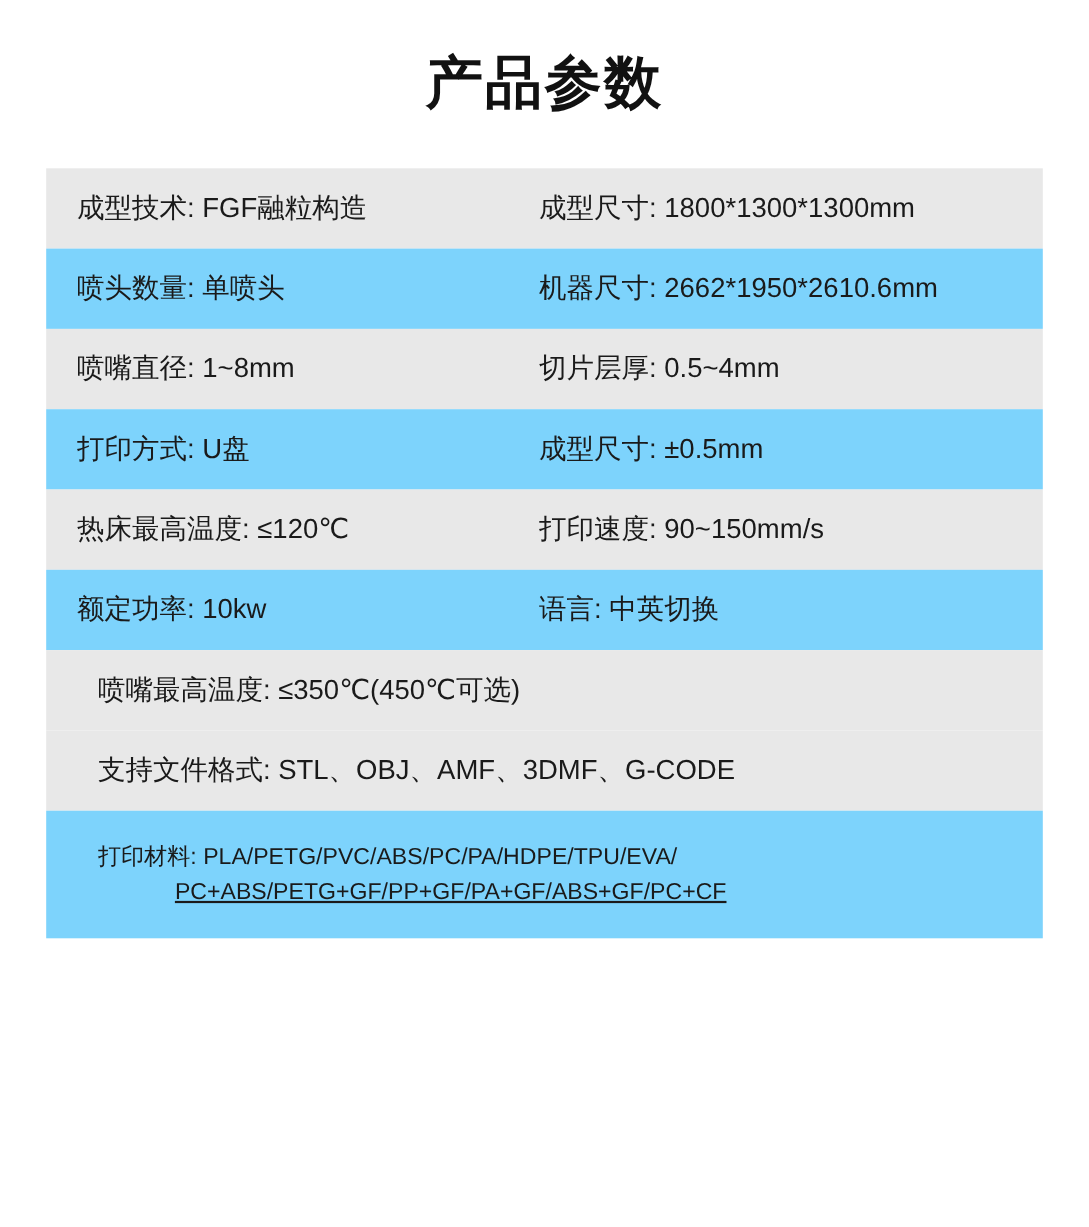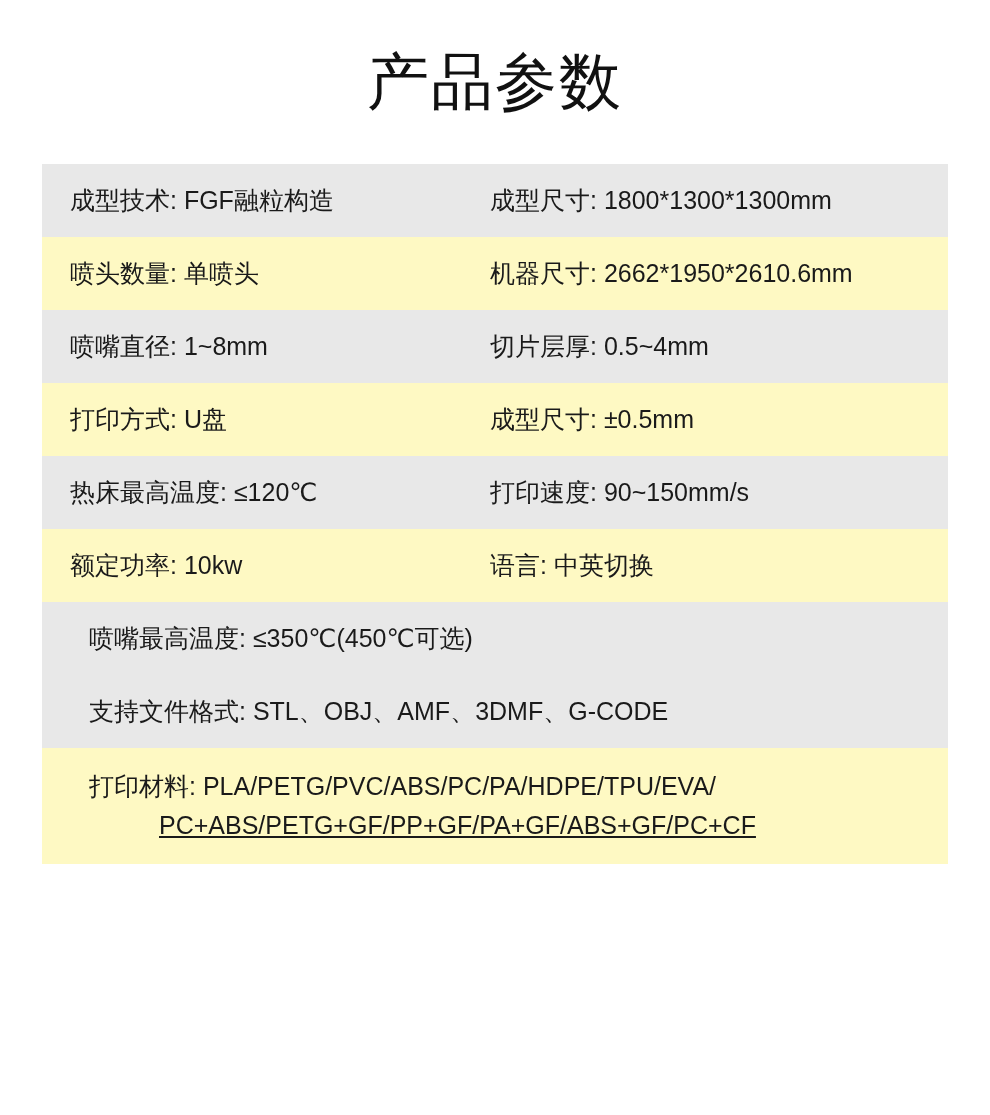--- a/index.html
+++ b/index.html
@@ -15,22 +15,22 @@
     overflow: hidden;
   }
   .page {
     width: 990px;
     height: 1115px;
     position: relative;
     box-sizing: border-box;
   }
   .title {
     text-align: center;
-    font-size: 62px;
-    font-weight: normal;
+    font-size: 52px;
+    font-weight: bold;
     letter-spacing: 2px;
     color: #111111;
     padding-top: 48px;
     line-height: 1.1;
   }
   .spec-table {
     margin: 0 auto;
     margin-top: 48px;
     width: 906px;
   }
@@ -39,21 +39,21 @@
     align-items: center;
     min-height: 73px;
     box-sizing: border-box;
     padding-left: 28px;
     padding-right: 2px;
   }
   .row.shade {
     background: #e8e8e8;
   }
   .row.plain {
-    background: #fef9c3;
+    background: #7dd3fc;
   }
   .cell {
     font-size: 25px;
     color: #1a1a1a;
     line-height: 1.35;
     white-space: nowrap;
   }
   .cell.left {
     width: 420px;
     flex: 0 0 420px;
@@ -63,21 +63,21 @@
   }
   .cell.full {
     flex: 1 1 auto;
     margin-left: 19px;
   }
   .row.tall {
     min-height: 116px;
     align-items: center;
   }
   .material {
-    font-size: 25px;
+    font-size: 21px;
     line-height: 1.55;
   }
   .material .l2 {
     display: block;
     padding-left: 70px;
     text-decoration: underline;
   }
 </style>
 </head>
 <body>

